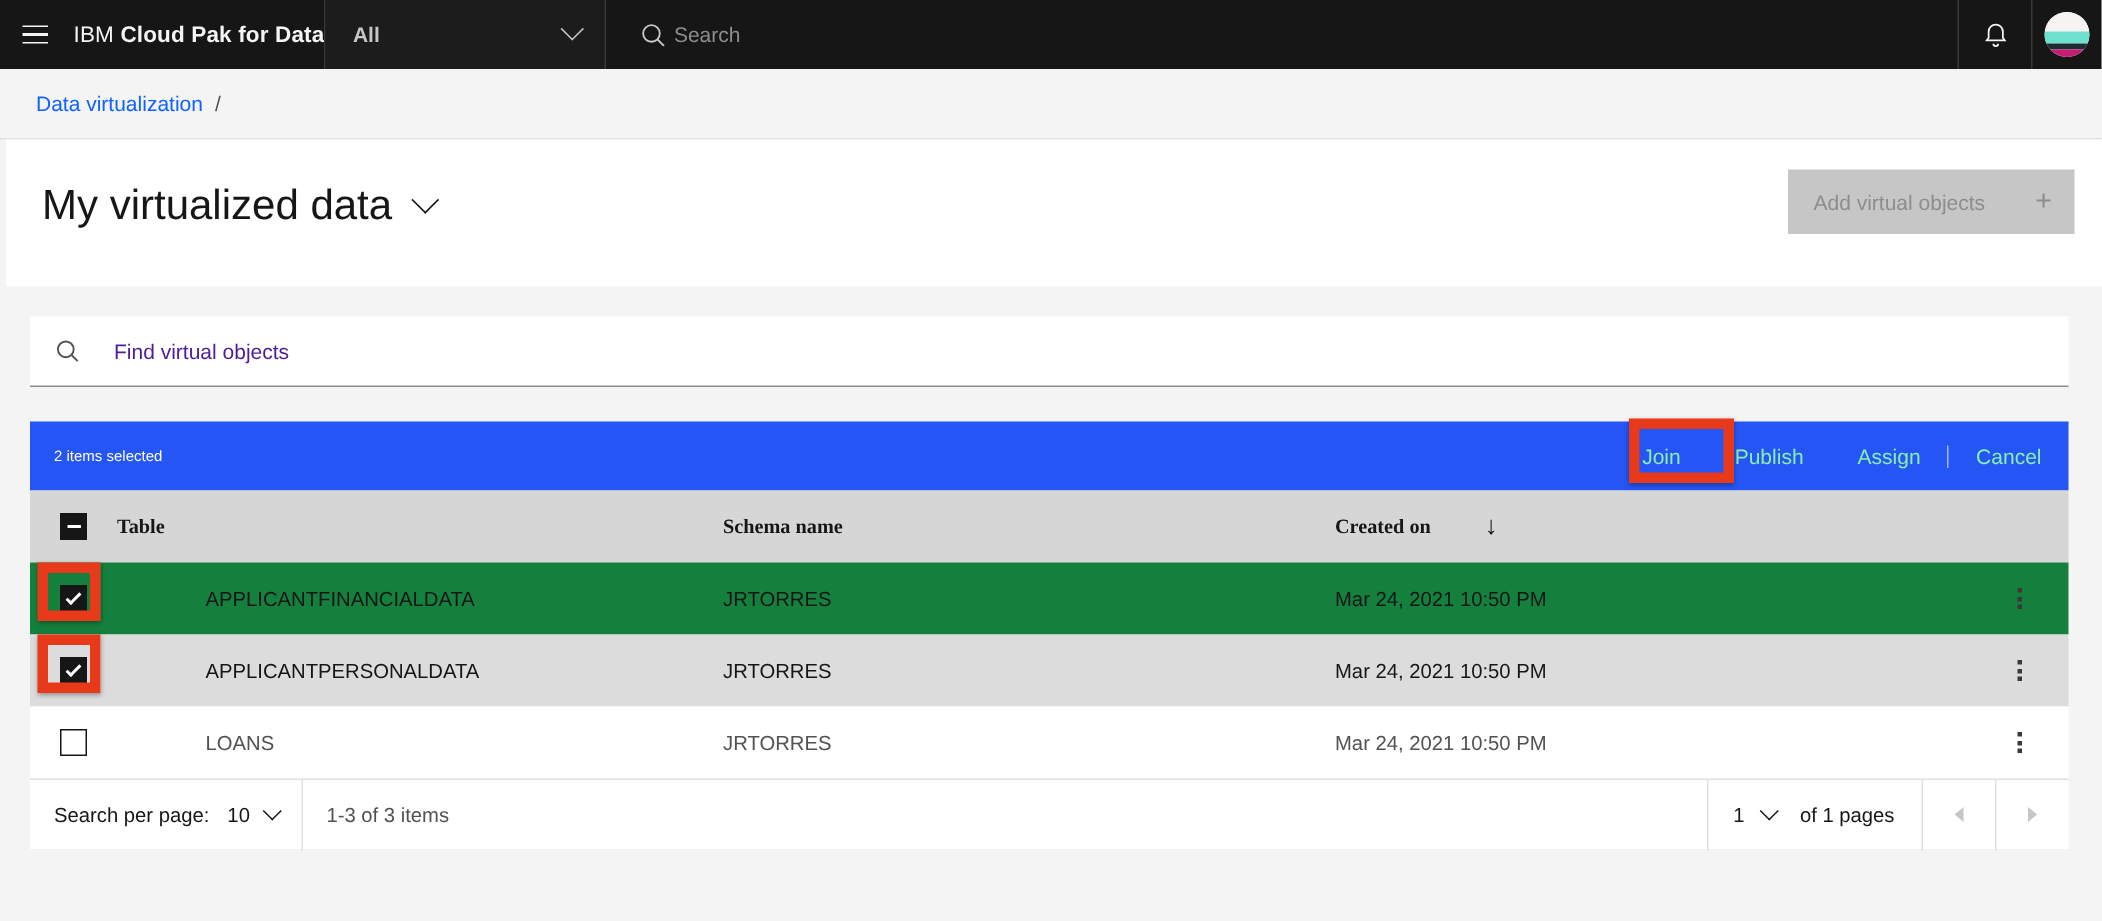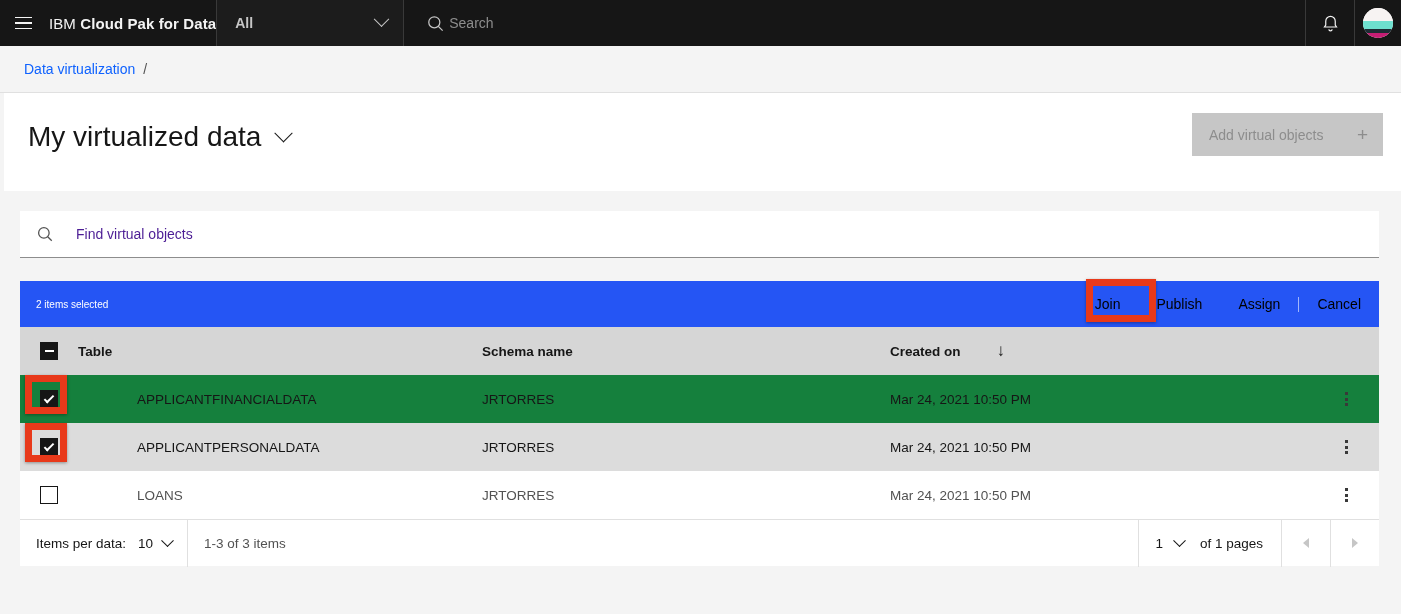--- a/index.html
+++ b/index.html
@@ -127,32 +127,32 @@
 
   .batch-bar {
     margin-top: 23px;
     height: 46px; background: #2555f4;
     display: flex; align-items: center; color: #fff;
   }
   .batch-count { font-size: 10px; padding-left: 16px; }
   .batch-actions { margin-left: auto; display: flex; align-items: center; height: 46px; }
   .batch-btn {
     height: 46px; display: flex; align-items: center;
-    padding: 0 18px; font-size: 14px; color: #000000;
+    padding: 0 18px; font-size: 14px; color: #86efac;
     background: transparent; border: none; cursor: pointer;
     font-family: "Liberation Sans", sans-serif;
   }
   .batch-divider { width: 1px; height: 15px; background: #a2b6fb; }
 
   
   table.vtable { width: 100%; border-collapse: collapse; table-layout: fixed; }
   .vtable thead th {
     background: #d6d6d6; height: 42px;
     font-size: 13.5px; font-weight: 700; color: #161616;
-    text-align: left; padding: 0;
+    text-align: left; padding: 0; font-family: Liberation Serif, serif;
   }
   .col-check { width: 58px; }
   .col-table { width: 404px; }
   .col-schema { width: 408px; }
   .col-created { width: 424px; }
   .col-menu { width: 65px; }
 
   .th-inner { display: flex; align-items: center; }
   .th-created { display: flex; align-items: center; gap: 36px; }
   .sort-arrow { font-size: 17px; font-weight: 400; }
@@ -399,21 +399,21 @@
               <i></i>
               <i></i>
             </div>
         </td>
       </tr>
     </tbody>
   </table>
 
   <div class="pager">
     <div class="pg-cell pg-left">
-      <span>Items per data:</span>
+      <span>Search per page:</span>
       <span class="pg-sel" style="padding:0;gap:10px">
         <span>10</span>
         <span class="pg-chev"></span>
       </span>
     </div>
     <div class="pg-vline"></div>
     <div class="pg-cell pg-items">1-3 of 3 items</div>
     <div class="pg-right" style="display:flex;align-items:center">
       <div class="pg-vline"></div>
       <span class="pg-sel">

